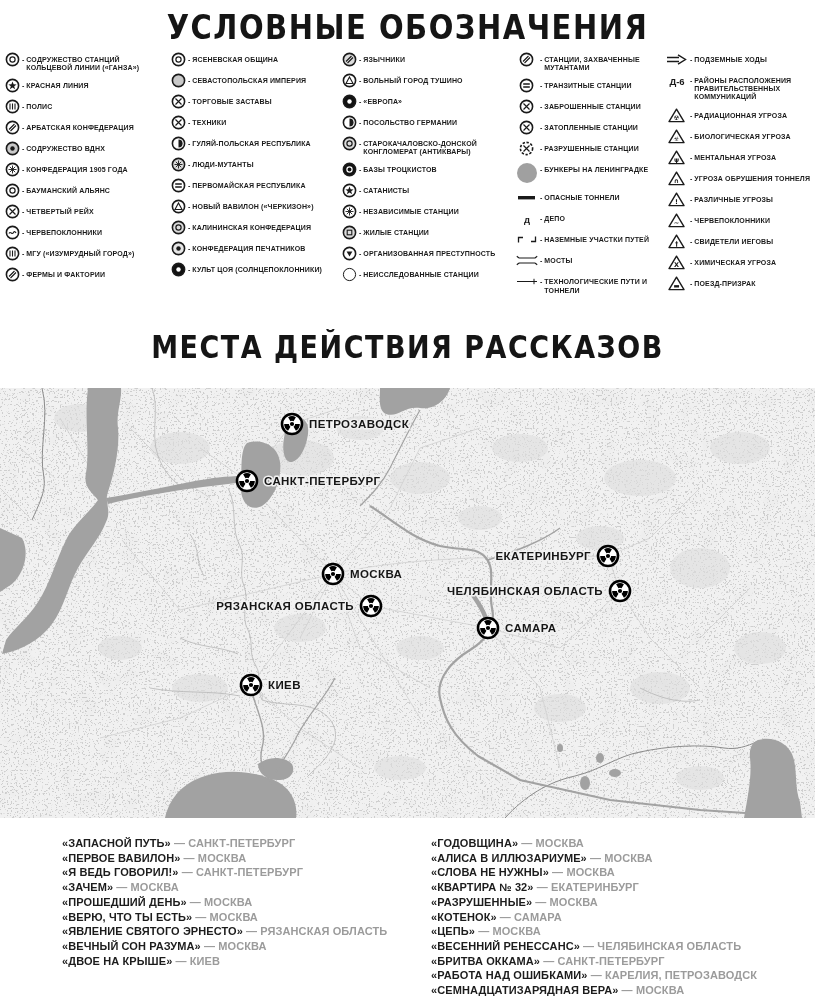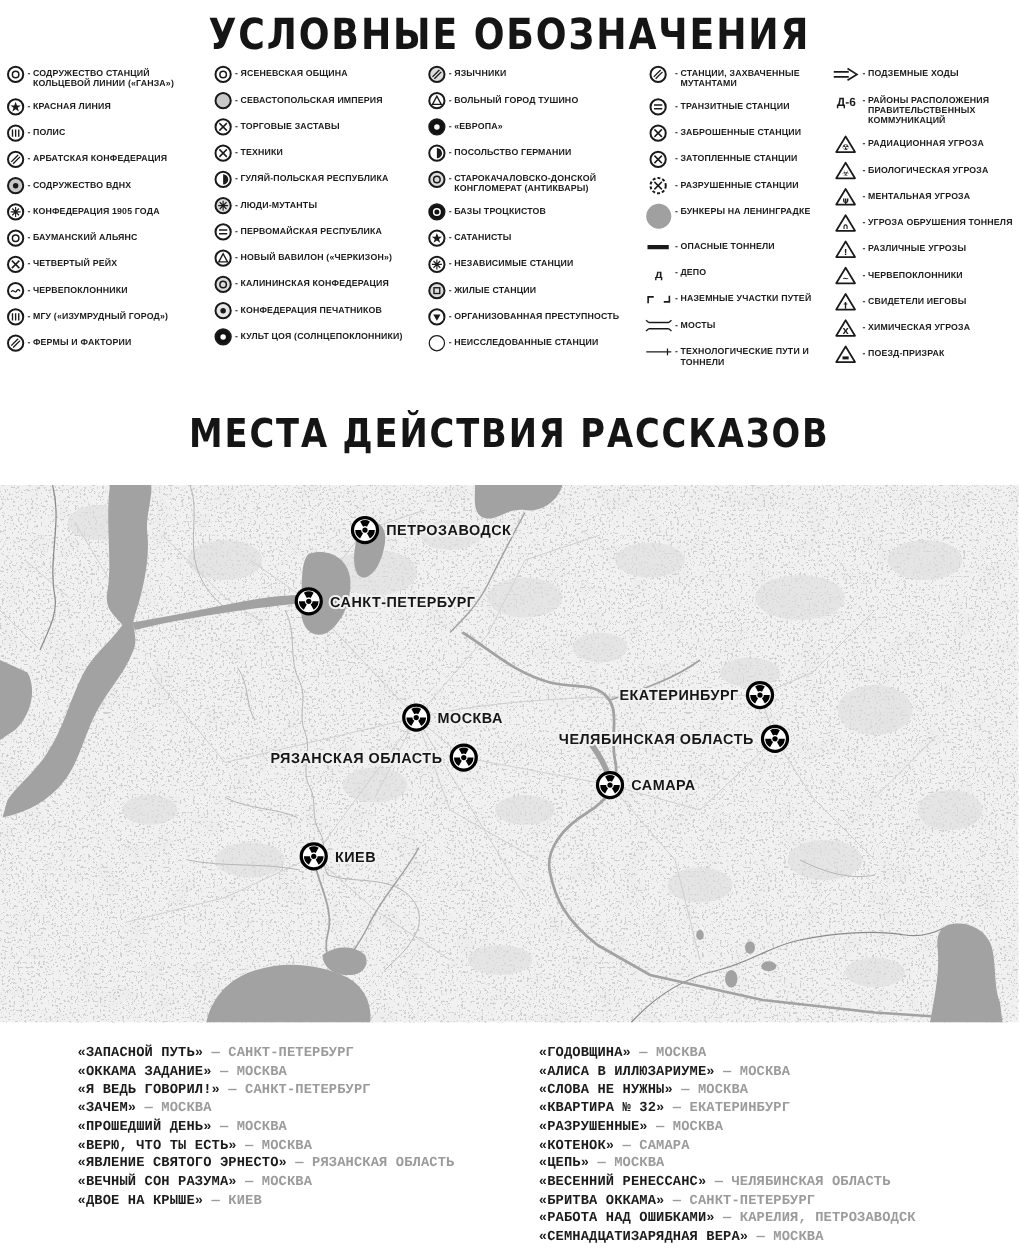--- a/index.html
+++ b/index.html
@@ -20,21 +20,21 @@
   .li{display:flex;align-items:flex-start;margin-bottom:6px;}
   .lic{flex:0 0 16px;width:16px;display:flex;justify-content:center;}
   .col-4 .lic,.col-5 .lic{flex:0 0 23px;width:23px;}
   .ldash{font-size:7px;font-weight:bold;padding:4px 2px 0 2px;line-height:8px;}
   .lt{font-size:7px;font-weight:bold;line-height:8.2px;letter-spacing:.15px;padding-top:4px;}
   #map{position:absolute;top:388px;left:0;width:724px;height:430px;}
   .mlabel{font-family:"Liberation Sans","DejaVu Sans",sans-serif;font-weight:bold;font-size:11.5px;
        letter-spacing:.4px;fill:#161616;paint-order:stroke;stroke:var(--land,#f1f1f1);
        stroke-width:3.2px;stroke-linejoin:round;}
   #stories{position:absolute;top:836px;left:0;width:815px;}
-  .scol{position:absolute;top:0;font-family:Liberation Mono, monospace;}
+  .scol{position:absolute;top:0;}
   #stories-left{left:62px;}
   #stories-right{left:431px;}
   .story{font-size:11px;font-weight:bold;line-height:14.7px;white-space:nowrap;letter-spacing:.1px;}
   .st{color:#1c1c1c;}
   .sl{color:#9b9b9b;}
 </style>
 </head>
 <body>
 
 <div id="page">
@@ -744,21 +744,21 @@
             <use href="#radsym"></use>
             <text class="mlabel" y="4.2" x="17" text-anchor="start">КИЕВ</text>
           </g>
         </g>
     </svg>
   </div>
 
   <div id="stories">
     <div id="stories-left" class="scol">
         <div class="story"><span class="st">«ЗАПАСНОЙ ПУТЬ»</span><span class="sl"> — САНКТ-ПЕТЕРБУРГ</span></div>
-        <div class="story"><span class="st">«ОККАМА ЗАДАНИЕ»</span><span class="sl"> — МОСКВА</span></div>
+        <div class="story"><span class="st">«ПЕРВОЕ ВАВИЛОН»</span><span class="sl"> — МОСКВА</span></div>
         <div class="story"><span class="st">«Я ВЕДЬ ГОВОРИЛ!»</span><span class="sl"> — САНКТ-ПЕТЕРБУРГ</span></div>
         <div class="story"><span class="st">«ЗАЧЕМ»</span><span class="sl"> — МОСКВА</span></div>
         <div class="story"><span class="st">«ПРОШЕДШИЙ ДЕНЬ»</span><span class="sl"> — МОСКВА</span></div>
         <div class="story"><span class="st">«ВЕРЮ, ЧТО ТЫ ЕСТЬ»</span><span class="sl"> — МОСКВА</span></div>
         <div class="story"><span class="st">«ЯВЛЕНИЕ СВЯТОГО ЭРНЕСТО»</span><span class="sl"> — РЯЗАНСКАЯ ОБЛАСТЬ</span></div>
         <div class="story"><span class="st">«ВЕЧНЫЙ СОН РАЗУМА»</span><span class="sl"> — МОСКВА</span></div>
         <div class="story"><span class="st">«ДВОЕ НА КРЫШЕ»</span><span class="sl"> — КИЕВ</span></div>
       </div>
     <div id="stories-right" class="scol">
         <div class="story"><span class="st">«ГОДОВЩИНА»</span><span class="sl"> — МОСКВА</span></div>

